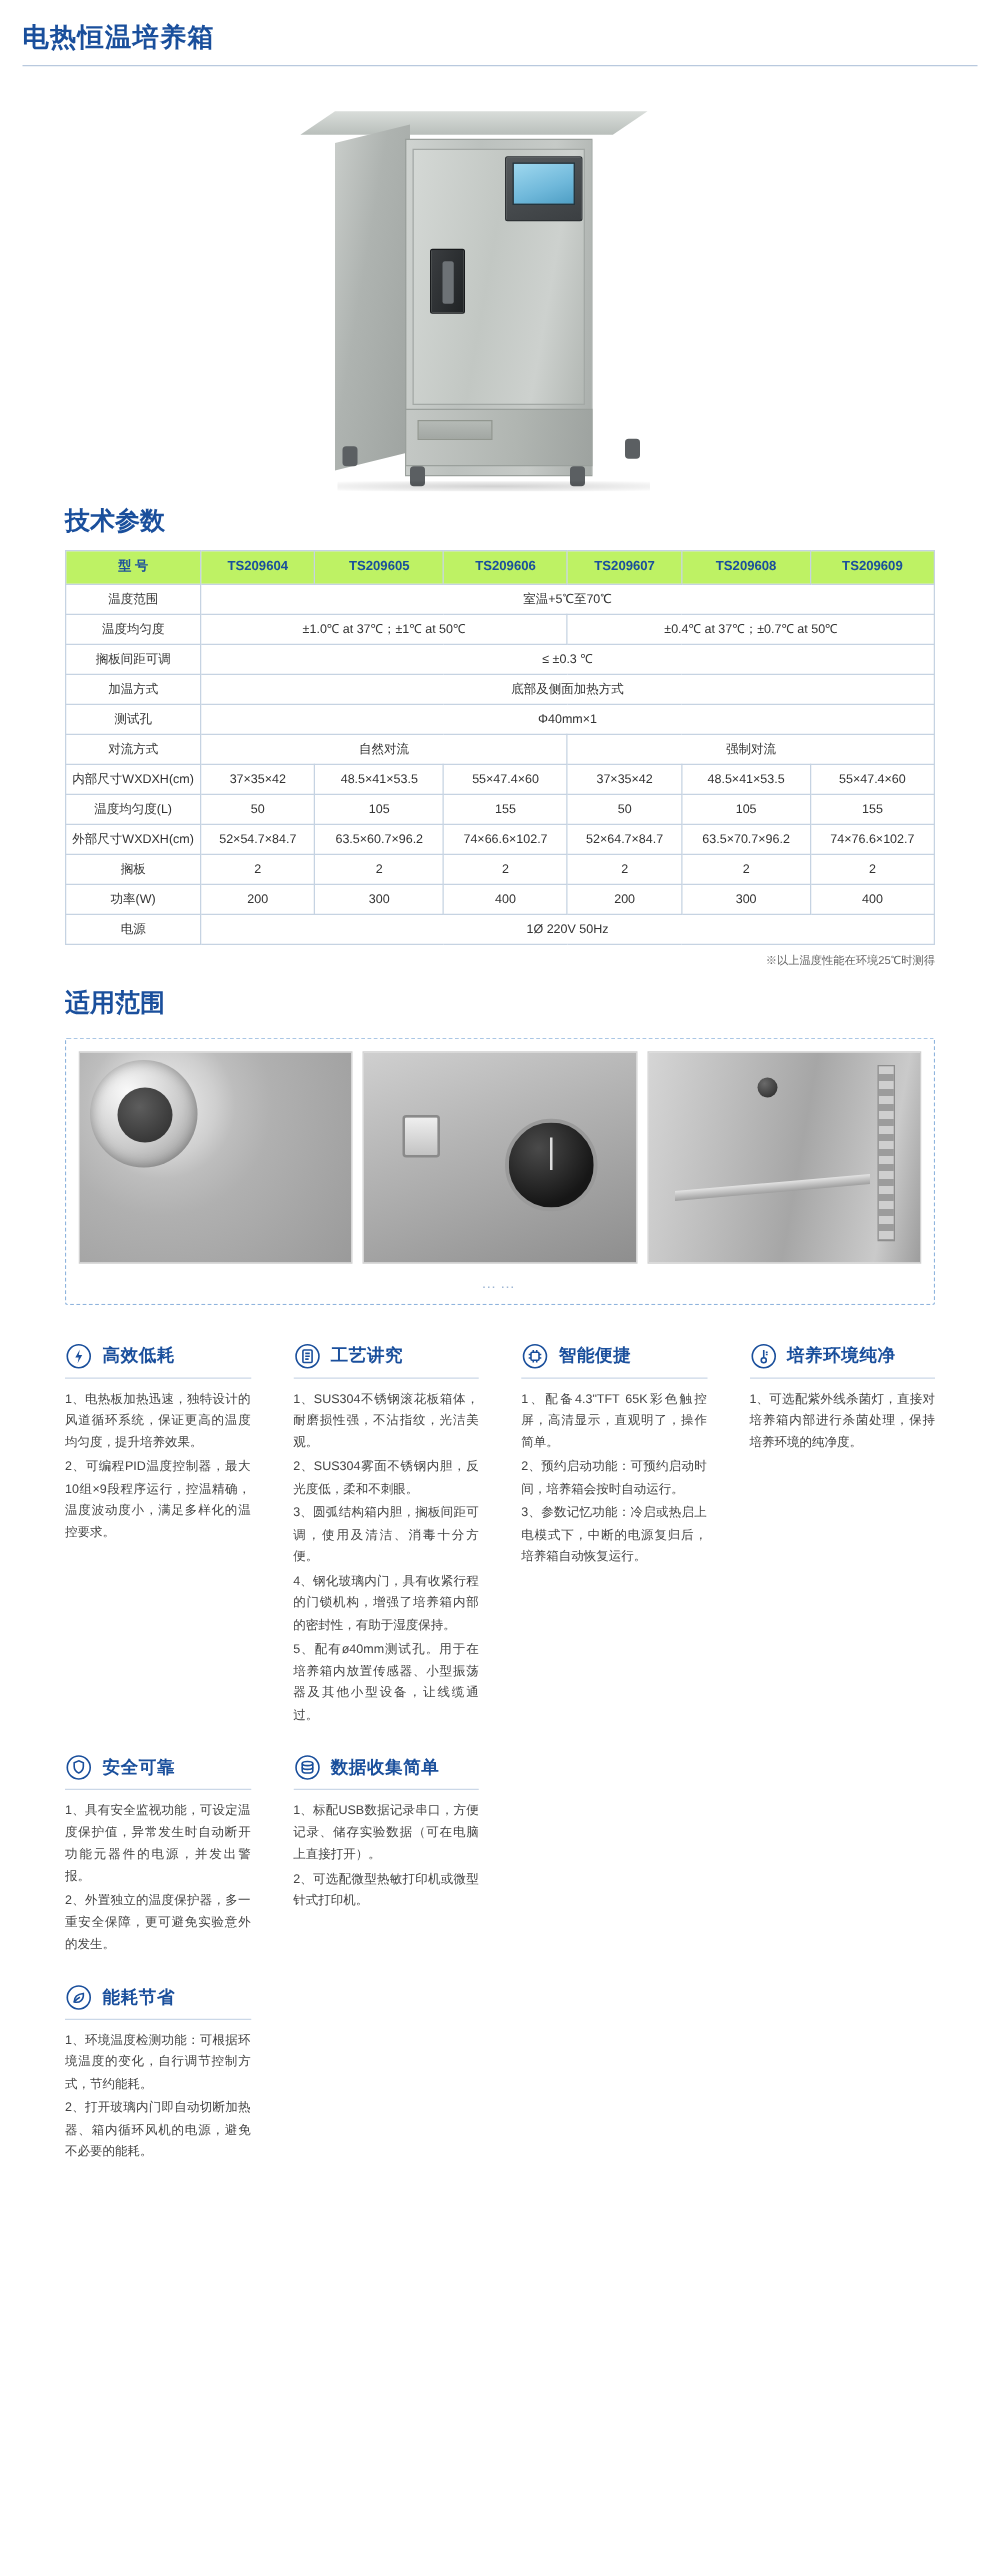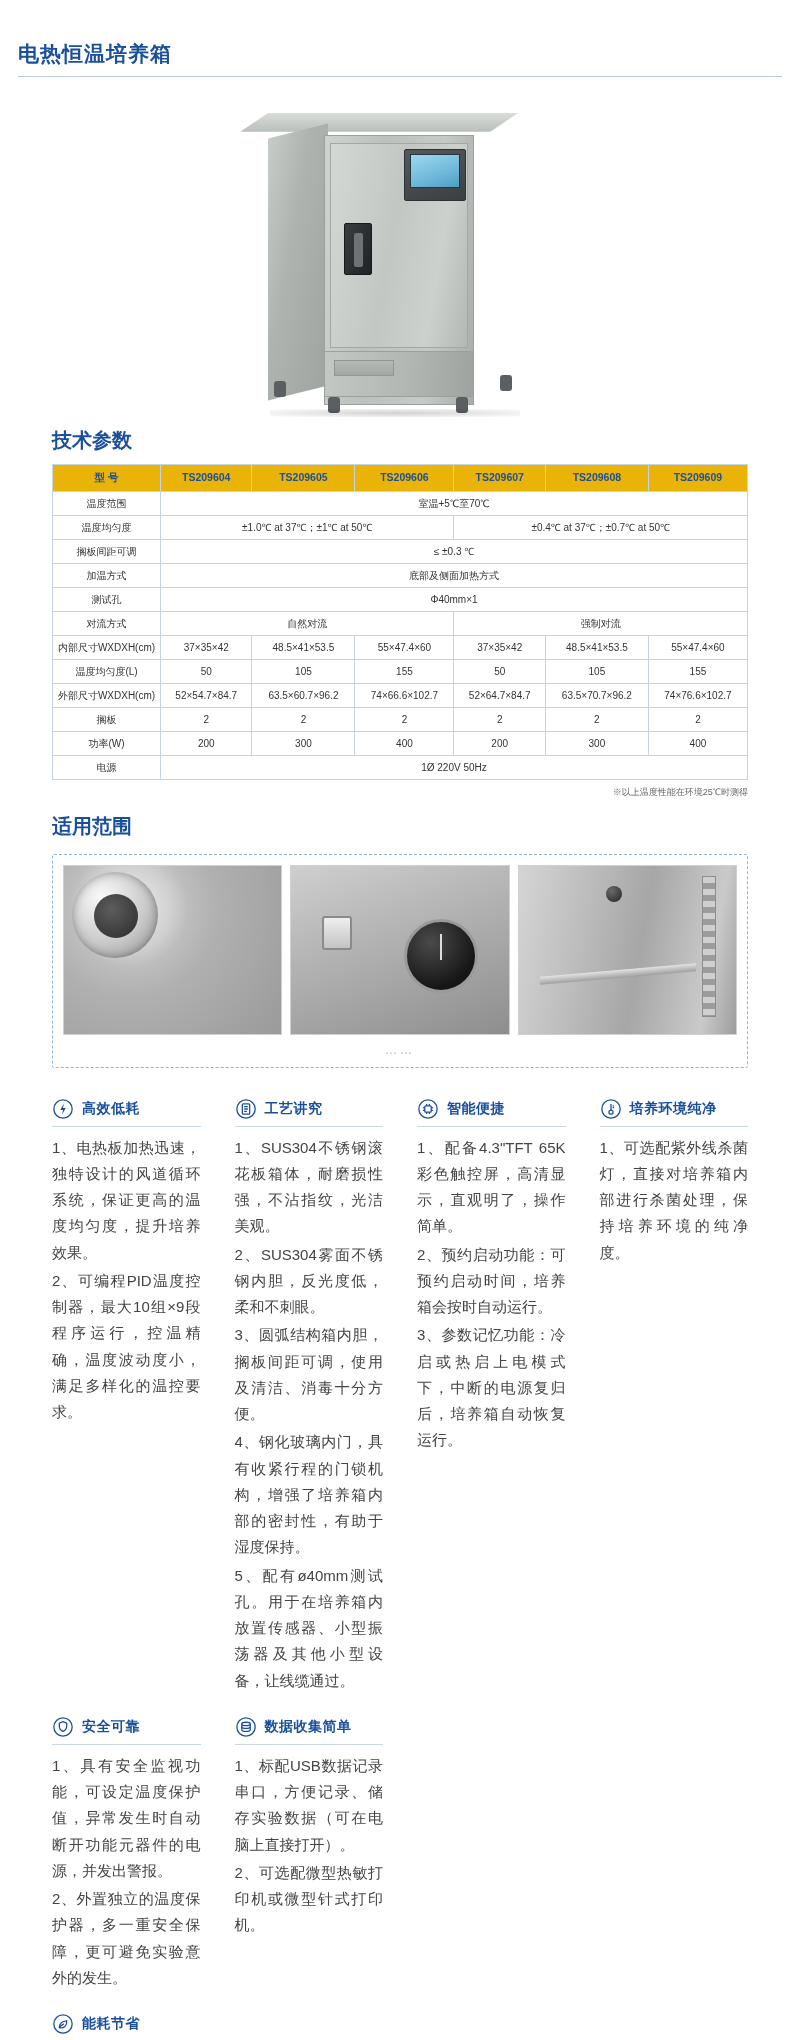--- a/index.html
+++ b/index.html
@@ -10,21 +10,20 @@
   body {
     width: 800px;
     font-family: "Liberation Sans", sans-serif;
     color: #333;
   }
   .page { width: 800px; position: relative; padding: 0 0 30px 0; }
 
   
   .header {
     padding: 16px 18px 6px 18px;
-    margin-top: 24px;
   }
   .header h1 {
     margin: 0;
     font-size: 21px;
     font-weight: bold;
     color: #1a4f9c;
     letter-spacing: 1px;
   }
   .header .rule {
     margin-top: 8px;
@@ -154,21 +153,21 @@
     font-size: 10px;
     color: #333;
   }
   table.spec td, table.spec th {
     border: 1px solid #c6d3e2;
     text-align: center;
     padding: 5px 2px;
     line-height: 1.3;
   }
   table.spec thead th {
-    background: #eab308;
+    background: #bef264;
     color: #1a4f9c;
     font-weight: bold;
     font-size: 10.5px;
     padding: 6px 2px;
   }
   table.spec td.label {
     width: 108px;
     color: #333;
   }
   .note {
@@ -316,21 +315,21 @@
     font-size: 14px;
     font-weight: bold;
     letter-spacing: 0.5px;
   }
   .f-list {
     margin: 8px 0 0 0;
     padding: 0;
     list-style: none;
   }
   .f-list li {
-    font-size: 15px;
+    font-size: 10px;
     line-height: 1.75;
     color: #444;
     text-align: justify;
     margin-bottom: 2px;
   }
 </style>
 </head>
 <body>
 
 <div class="page">
@@ -576,16 +575,20 @@
         <div class="f-head">
           <span class="f-icon">
             <svg viewBox="0 0 24 24" fill="none" stroke="currentColor" stroke-width="1.4">
               <circle cx="12" cy="12" r="10"></circle>
               <path d="M8 16c0-4 2.5-7 8-7.5C16.5 14 13 17 8 16z"></path>
               <path d="M8 16c1.5-2 3-3.2 5-4.2"></path>
             </svg>
           </span>
           <span class="f-title">能耗节省</span>
         </div>
+        <ul class="f-list">
+          <li>1、环境温度检测功能：可根据环境温度的变化，自行调节控制方式，节约能耗。</li>
+          <li>2、打开玻璃内门即自动切断加热器、箱内循环风机的电源，避免不必要的能耗。</li>
+        </ul>
       </div>
     </div>
 
 </div>
 
 </body></html>

